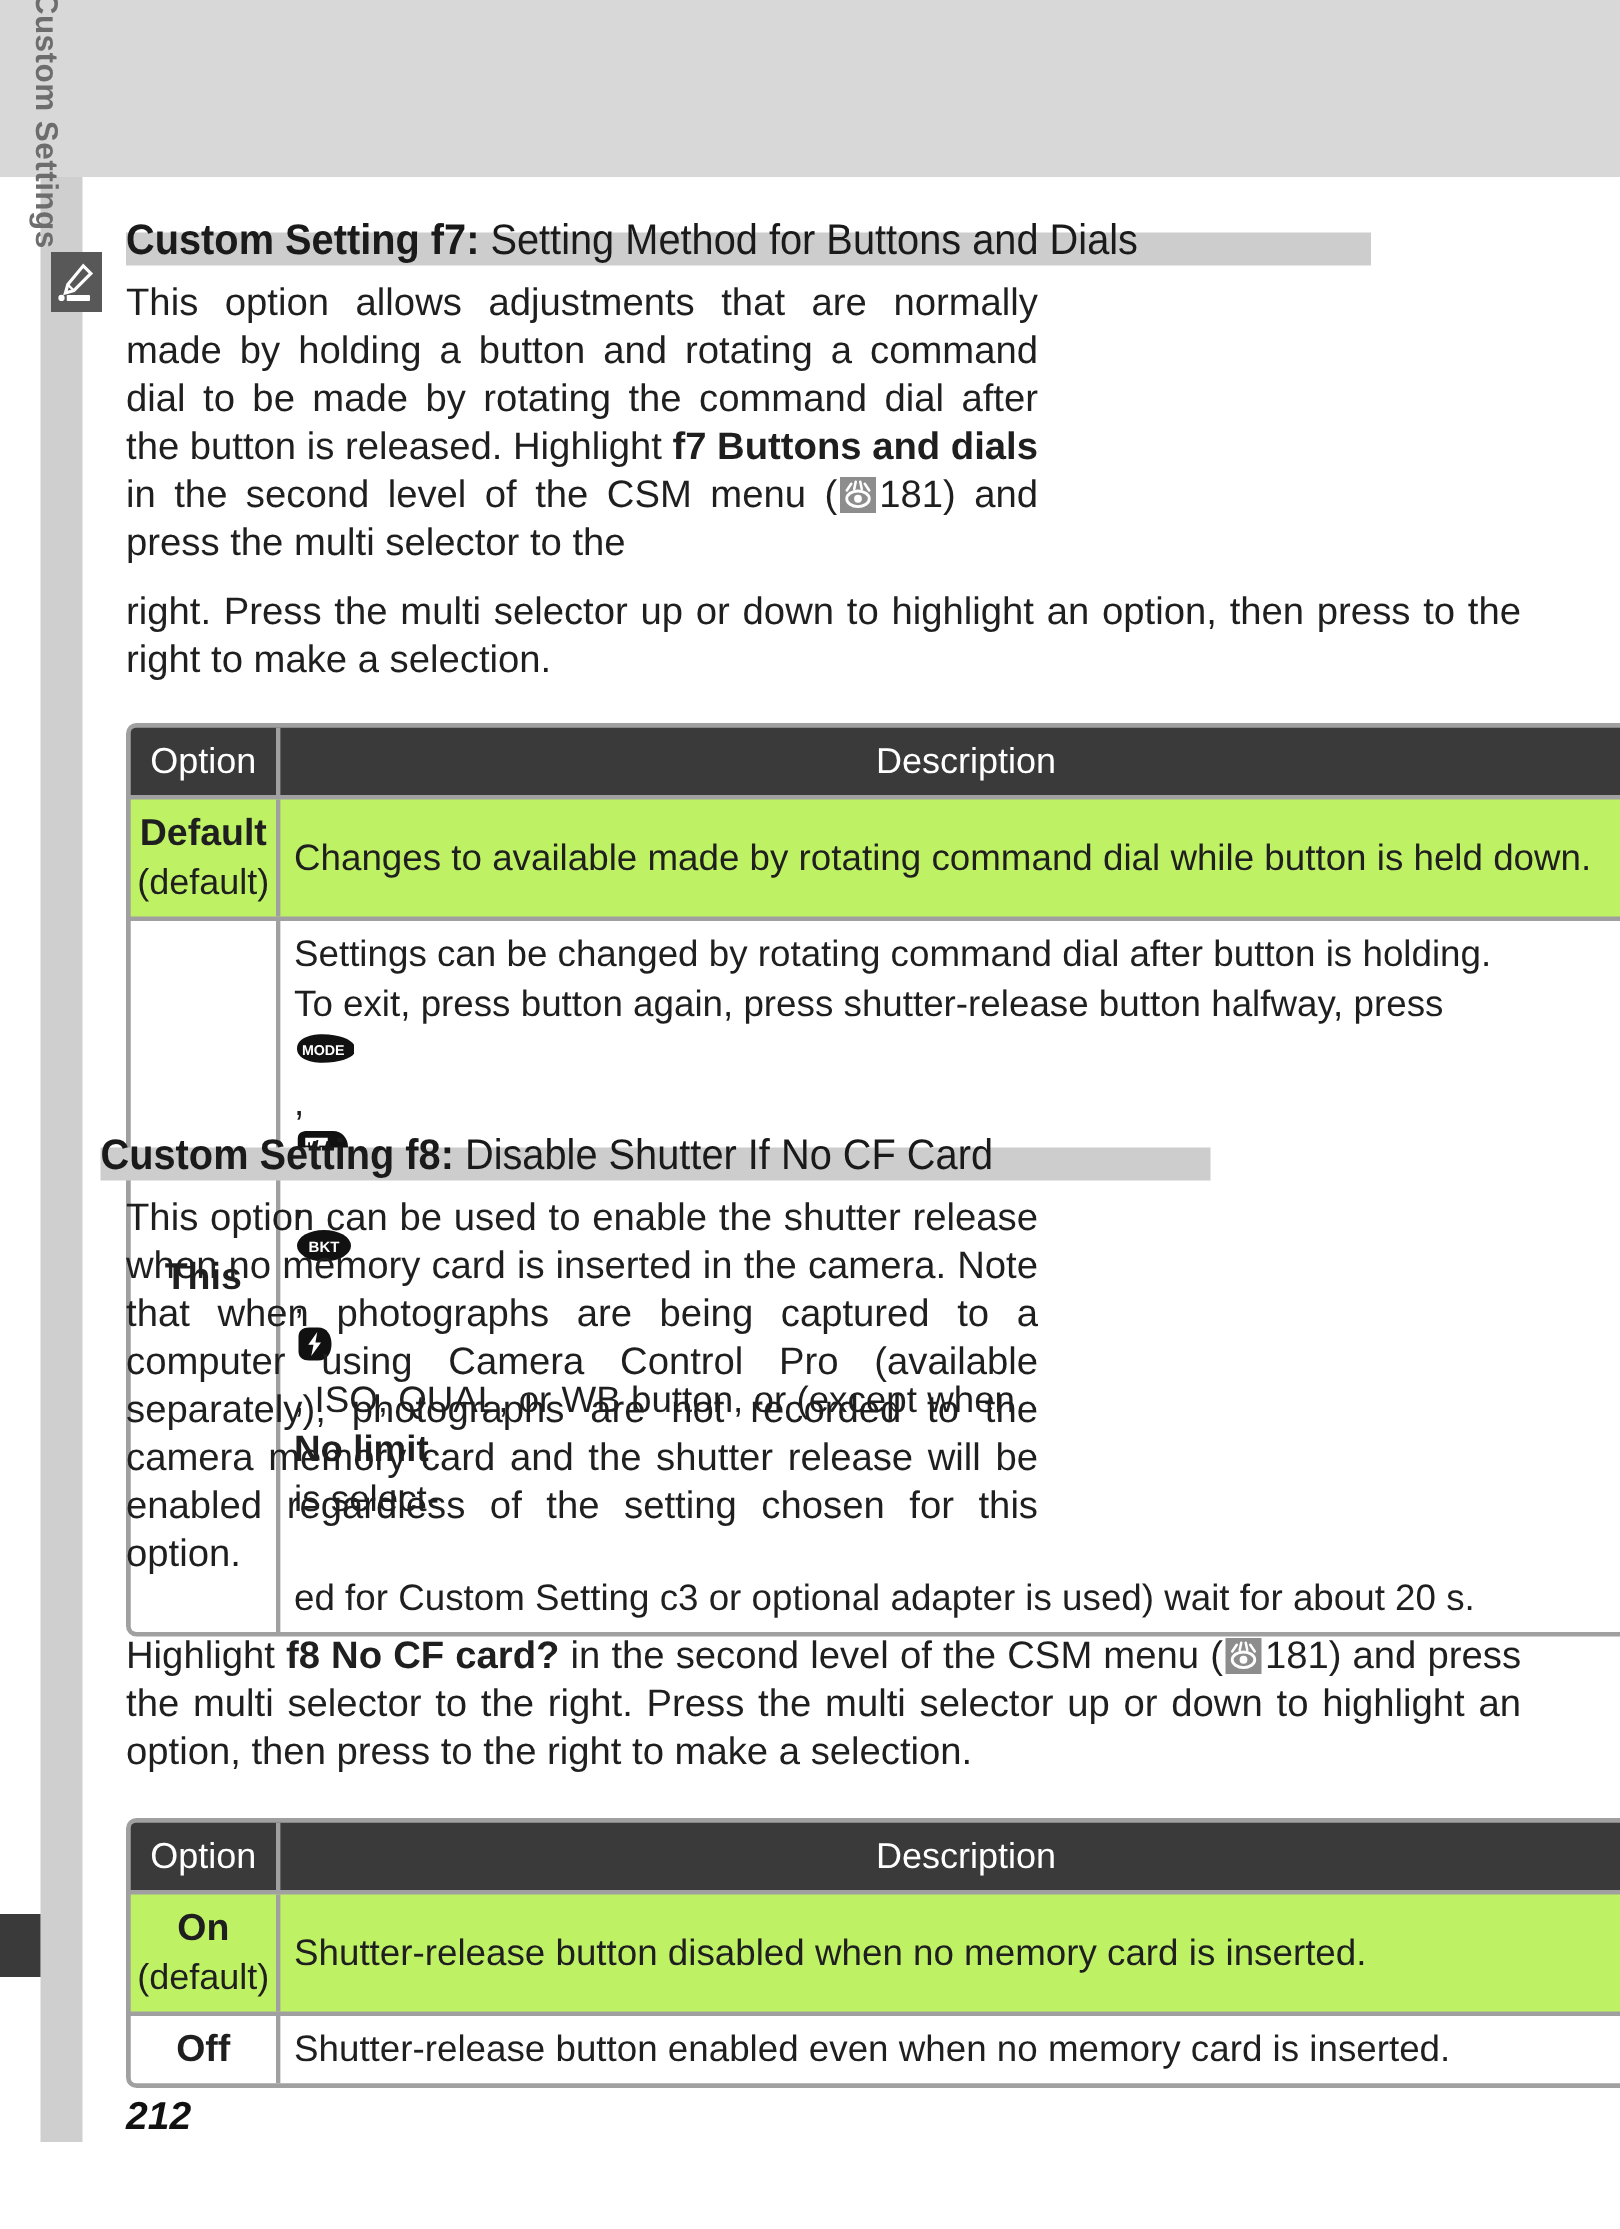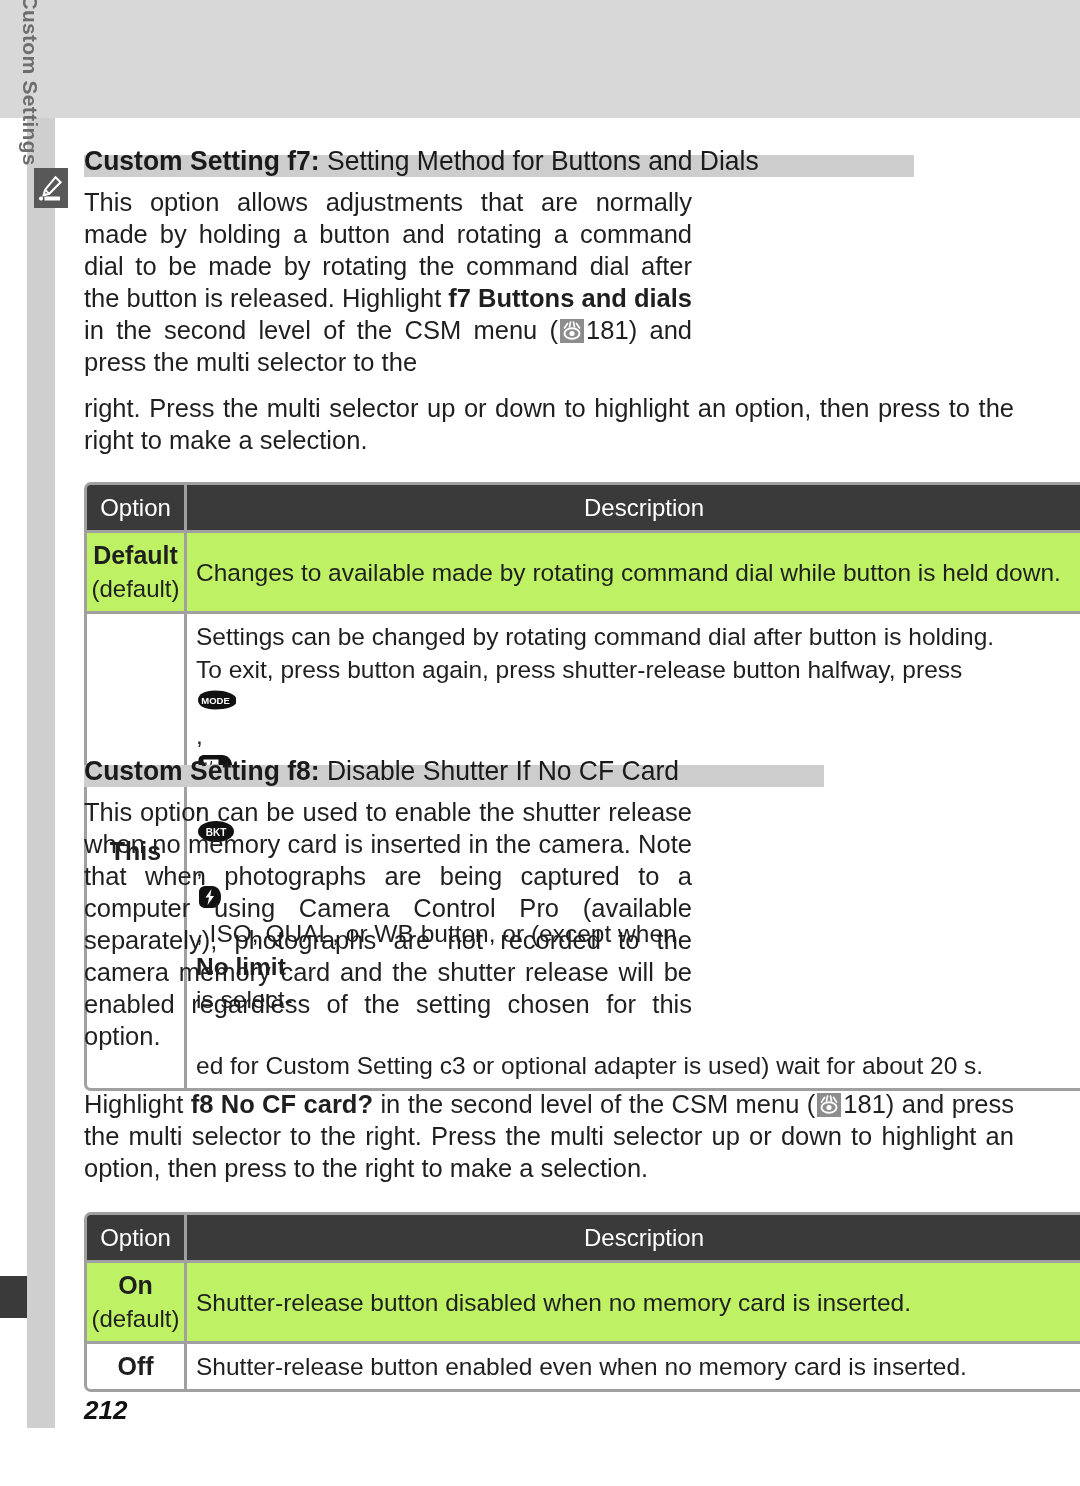--- a/index.html
+++ b/index.html
@@ -87,21 +87,21 @@
     z-index: 1;
     font-family: "Liberation Sans Narrow", "Liberation Sans", sans-serif;
     transform: scaleX(0.93);
     transform-origin: left center;
     display: inline-block;
   }
   .heading b { font-weight: bold; }
 
   #heading-f7 { position: absolute; left: 84px; top: 143px; }
   #heading-f7 .hl { width: 830px; }
-  #heading-f8 { position: absolute; left: 84px; top: 753px; }
+  #heading-f8 { position: absolute; left: 67px; top: 753px; }
   #heading-f8 .hl { width: 740px; }
 
   
   .para {
     position: absolute;
     font-size: 25.5px;
     line-height: 32px;
     text-align: justify;
     color: #1f1f1f;
     font-family: "Liberation Sans Narrow", "Liberation Sans", sans-serif;

